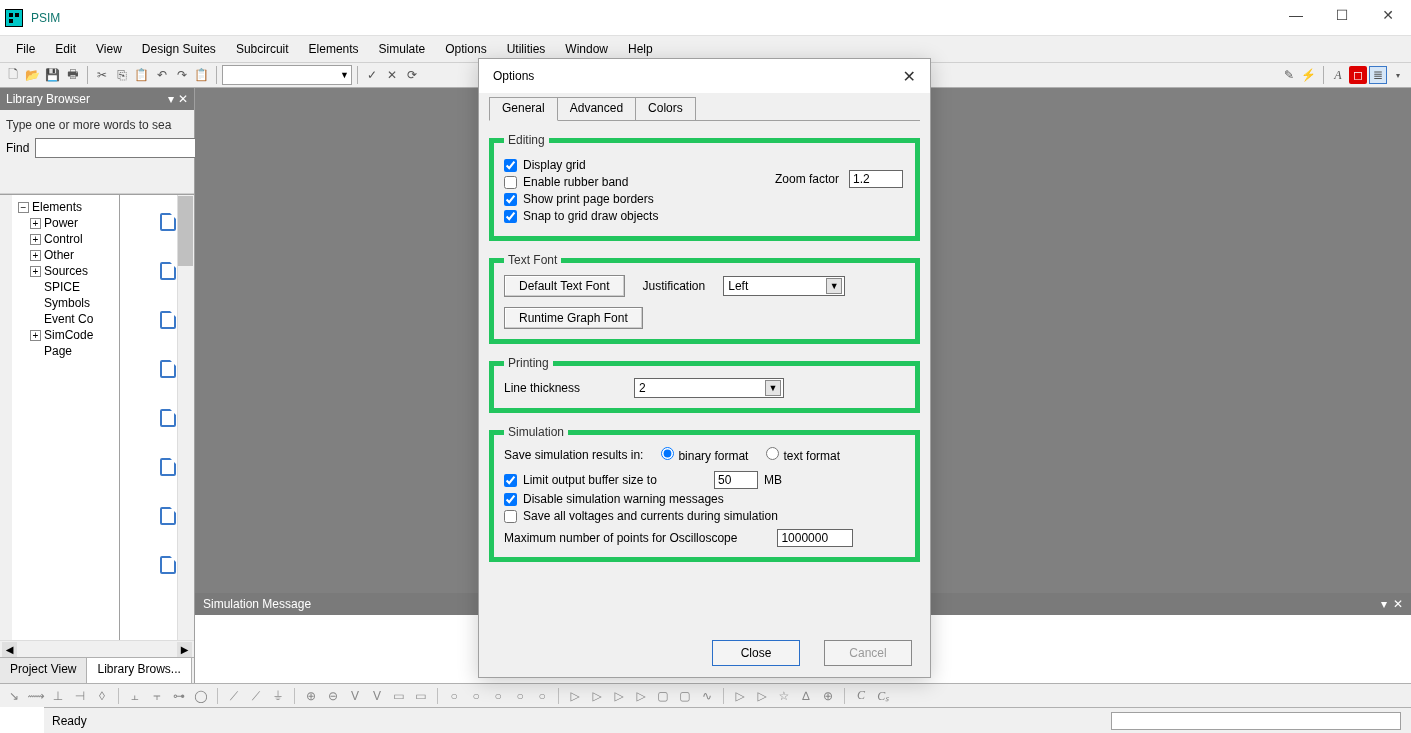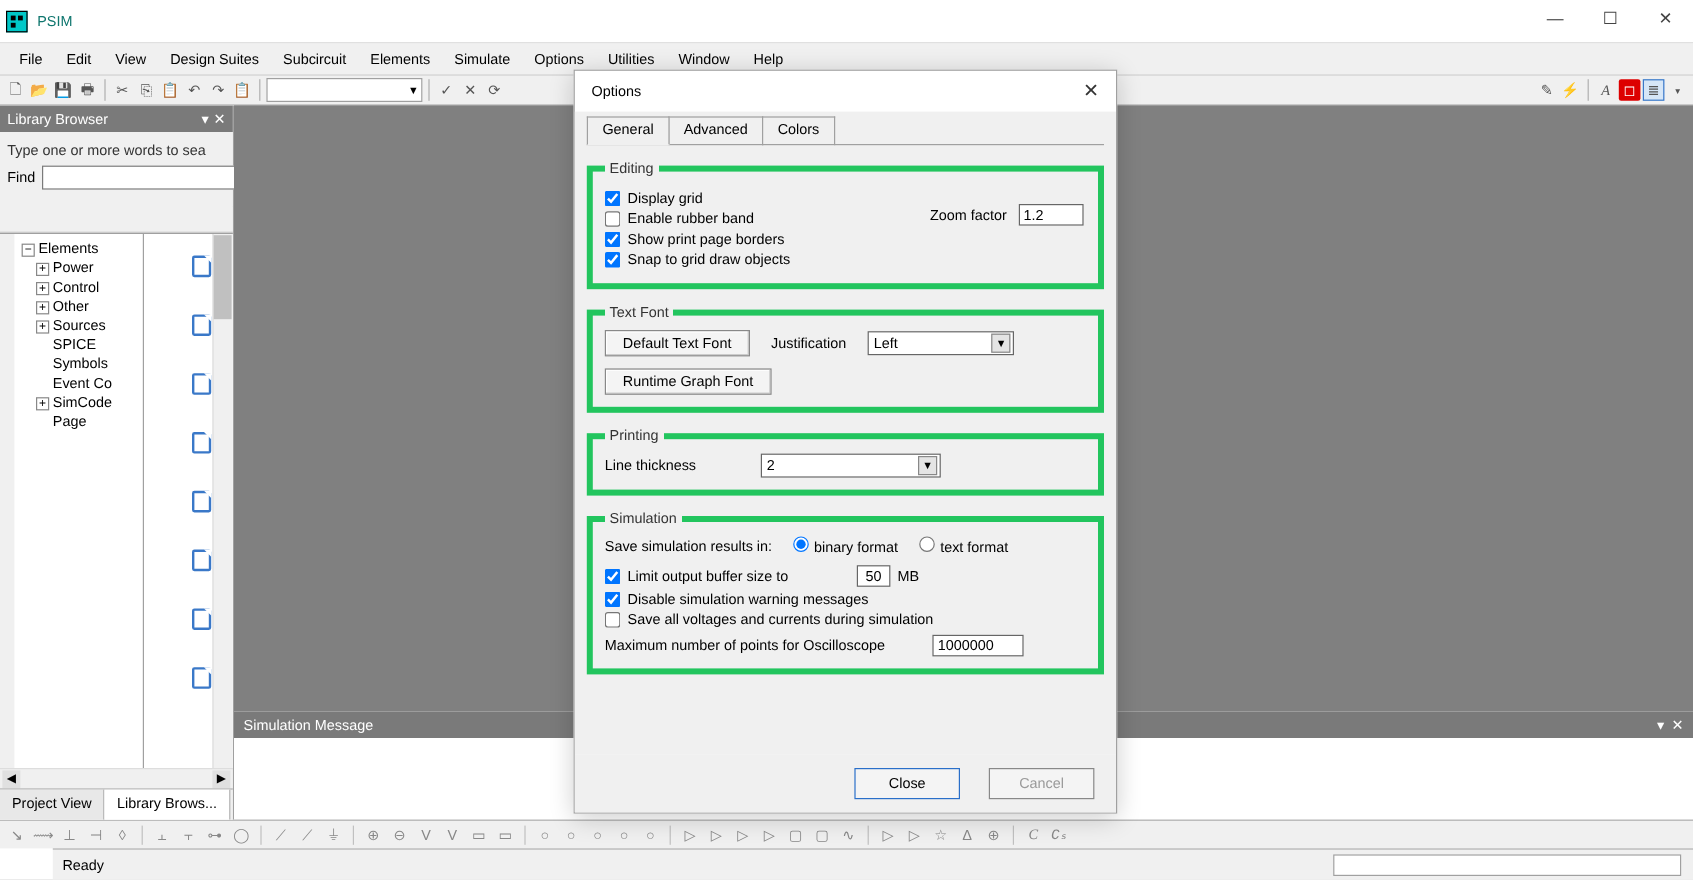--- a/index.html
+++ b/index.html
@@ -260,21 +260,21 @@
   <div class="bt-btn">▢</div>
   <div class="bt-btn">∿</div>
   <div class="sep"></div>
   <div class="bt-btn">▷</div>
   <div class="bt-btn">▷</div>
   <div class="bt-btn">☆</div>
   <div class="bt-btn">∆</div>
   <div class="bt-btn">⊕</div>
   <div class="sep"></div>
   <div class="bt-btn" style="font-family:serif;font-style:italic;">C</div>
-  <div class="bt-btn" style="font-family:Liberation Mono, monospace;font-style:italic;">Cₛ</div>
+  <div class="bt-btn" style="font-family:Liberation Serif, serif;font-style:italic;">Cₛ</div>
 </div>
 
 <div class="statusbar">
   <span>Ready</span>
   <div class="status-box"></div>
 </div>
 
 <div class="dialog">
   <div class="dialog-title">
     <span>Options</span>
@@ -339,21 +339,21 @@
     <fieldset>
       <legend>Simulation</legend>
       <div style="display:flex; align-items:center; gap:18px; margin-bottom:8px;">
         <span>Save simulation results in:</span>
         <label class="radio-row"><input type="radio" name="fmt" checked="" style=""><span>binary format</span></label>
         <label class="radio-row"><input type="radio" name="fmt" style=""><span>text format</span></label>
       </div>
       <div class="chk-row" style="gap:6px;">
         <input type="checkbox" checked="" style="">
         <span style="width:185px;">Limit output buffer size to</span>
-        <input class="txt-input" style="width: 28px; text-align: center;" value="50">
+        <input class="txt-input" style="width: 44px;" value="50">
         <span>MB</span>
       </div>
       <div class="chk-row">
           <input type="checkbox" checked="" style="">
           <span>Disable simulation warning messages</span>
         </div>
       <div class="chk-row">
           <input type="checkbox" style="">
           <span>Save all voltages and currents during simulation</span>
         </div>

